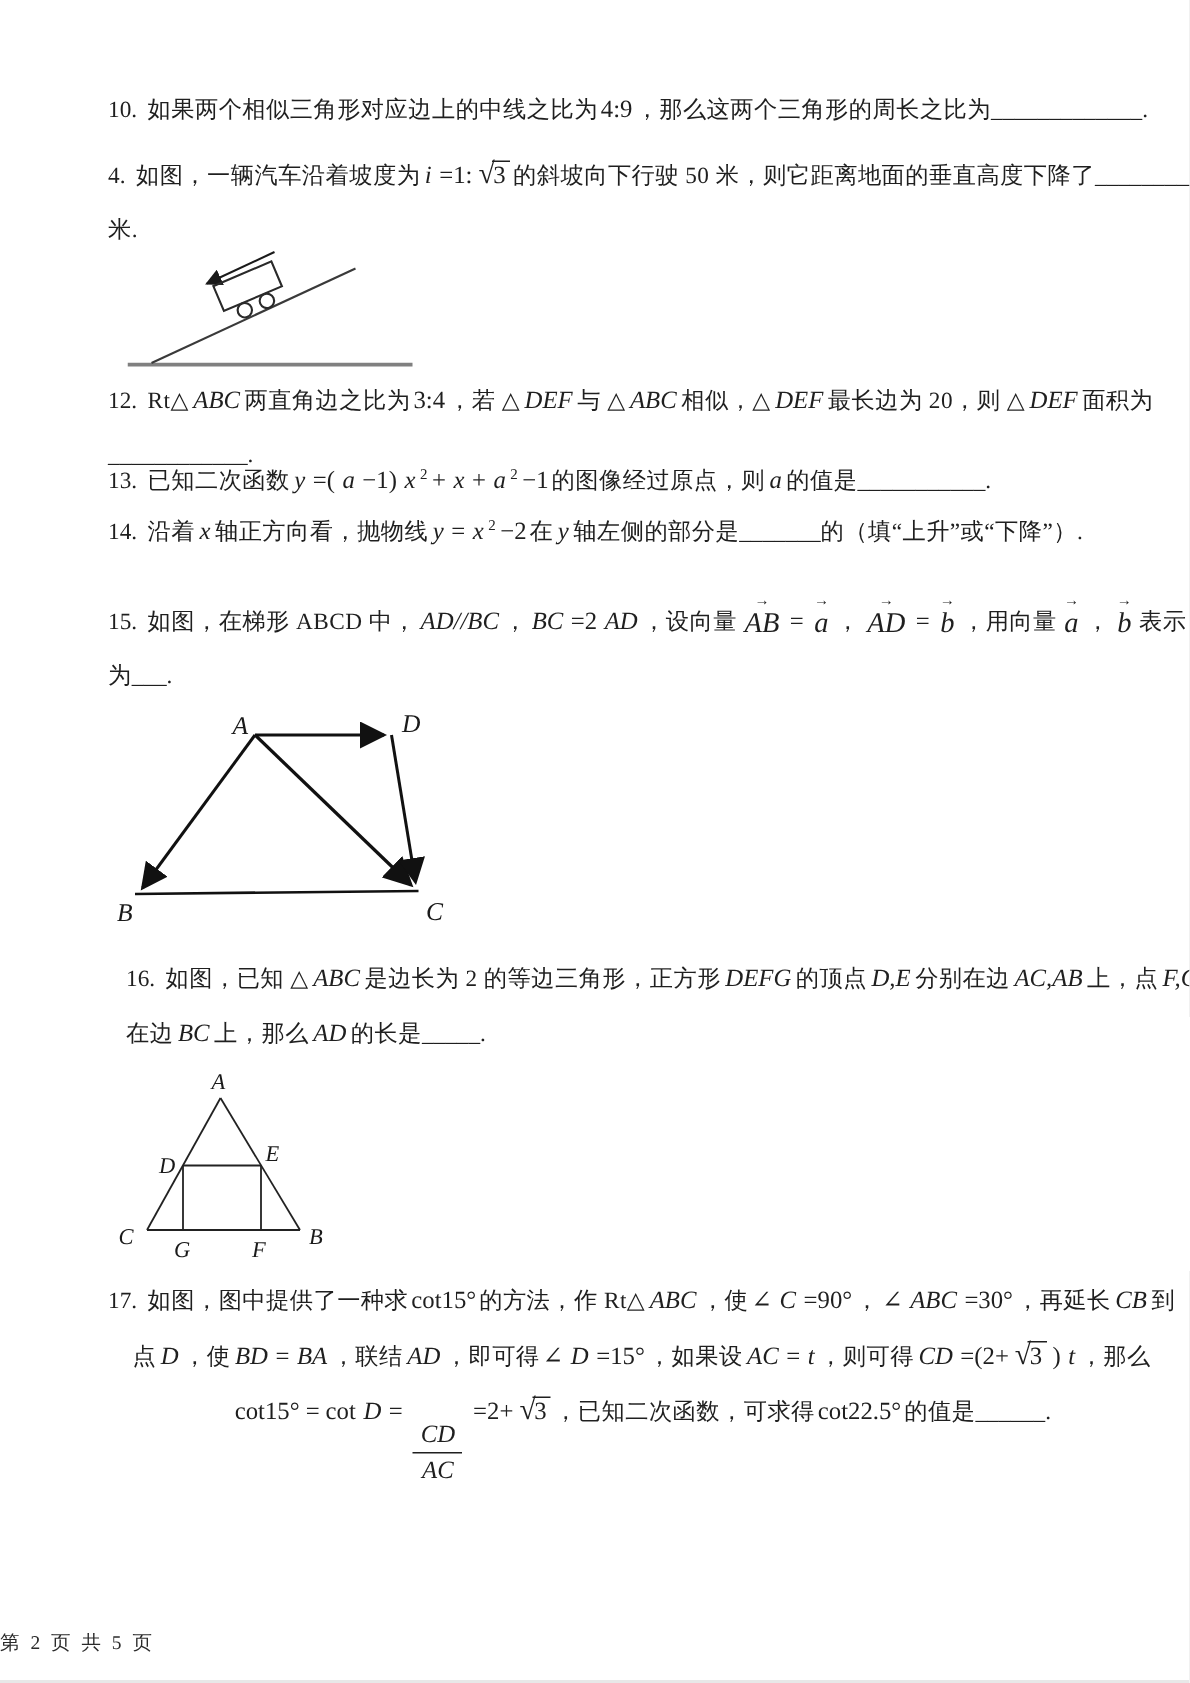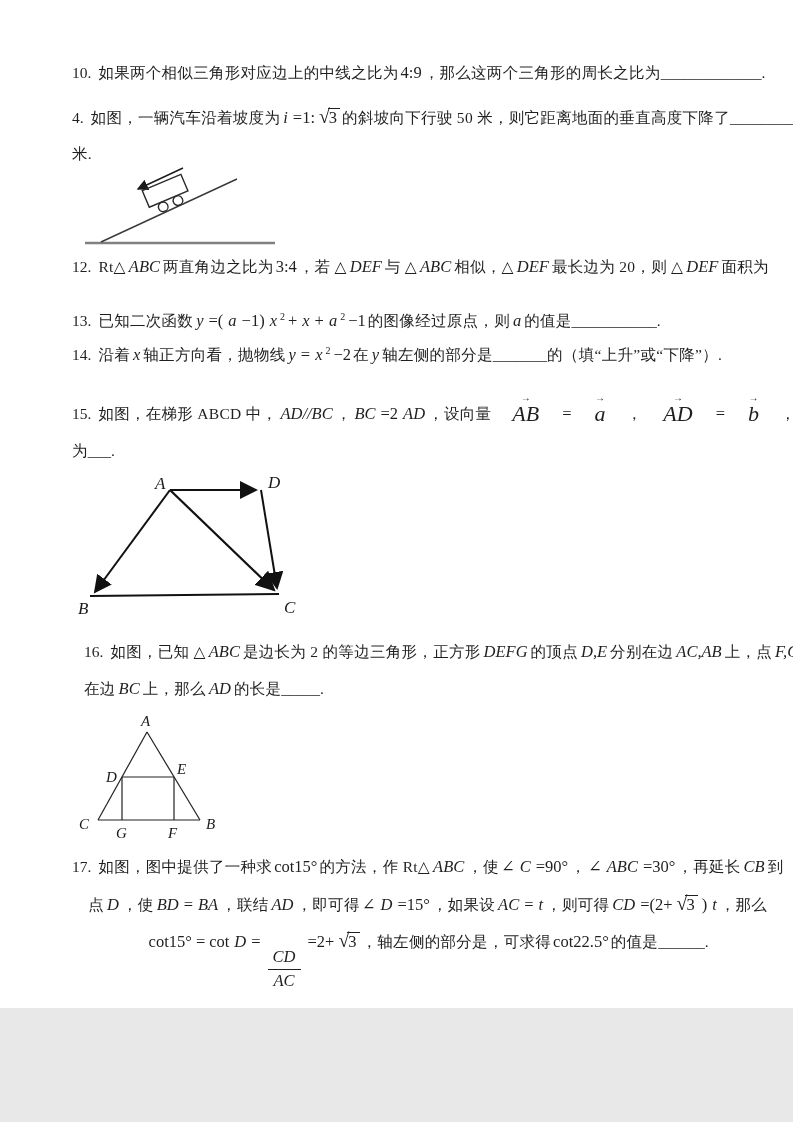--- a/index.html
+++ b/index.html
@@ -1,18 +1,18 @@
 <!DOCTYPE html>
 <html><head>
 <meta charset="utf-8">
 <style>
   html,body{margin:0;padding:0;background:#e8e8e8;}
   .page{
     position:relative;
-    width:793px;height:1008px;
+    width:793px;height:1120px;
     margin:0 auto;
     background:#ffffff;
     font-family:"Liberation Serif","DejaVu Serif",serif;
     color:#1f1f1f;
     overflow:hidden;
   }
   .question{
     position:absolute;
     left:72px;
     font-size:15.5px;
@@ -22,23 +22,23 @@
     line-height:37px;
     white-space:nowrap;
   }
   .qnum{margin-right:7px;}
   .seg-t{letter-spacing:0.3px;}
   .seg-blank{letter-spacing:0;}
   .seg-m{font-style:italic;font-size:16.5px;margin:0 3px;}
   .seg-mn{font-size:16.5px;margin:0 2px;}
   .seg-sup{font-size:10px;vertical-align:6px;margin-right:1px;}
   .vec{
-    font-style:italic;font-size:22px;
+    font-style:italic;font-size:19px;
     position:relative;display:inline-block;
-    margin:0 20px;padding:0 1px;
+    margin:0 4px;padding:0 1px;
     line-height:1;vertical-align:-2px;
   }
   .vec::after{
     content:"\2192";
     position:absolute;left:0;right:0;top:-10px;
     font-size:10px;font-style:normal;
     text-align:center;line-height:1;
   }
   .sqrt{white-space:nowrap;font-size:16.5px;margin:0 2px;}
   .rsign{font-size:1.2em;}
@@ -99,20 +99,21 @@
     </g>
     <g transform="translate(84,38) rotate(-23)">
       <rect x="-21" y="-19" width="42" height="18" fill="none" stroke="#2a2a2a" stroke-width="1.4"></rect>
       <circle cx="-8" cy="4" r="4.8" fill="none" stroke="#2a2a2a" stroke-width="1.4"></circle>
       <circle cx="8" cy="4" r="4.8" fill="none" stroke="#2a2a2a" stroke-width="1.4"></circle>
     </g>
   </svg>
 
   <div class="question" style="top:248px;">
       <div class="qline"><span class="qnum">12.</span><span class="seg-t">Rt△</span><span class="seg-m">ABC</span><span class="seg-t">两直角边之比为</span><span class="seg-mn">3:4</span><span class="seg-t">，若 △</span><span class="seg-m">DEF</span><span class="seg-t">与 △</span><span class="seg-m">ABC</span><span class="seg-t">相似，△</span><span class="seg-m">DEF</span><span class="seg-t">最长边为 20，则 △</span><span class="seg-m">DEF</span><span class="seg-t">面积为</span></div>
+      <div class="qline"><span class="seg-blank">____________</span><span class="seg-t">.</span></div>
     </div>
 
   <div class="question" style="top:298px;">
       <div class="qline"><span class="qnum">13.</span><span class="seg-t">已知二次函数</span><span class="seg-m">y</span><span class="seg-mn">=(</span><span class="seg-m">a</span><span class="seg-mn">−1)</span><span class="seg-m">x</span><sup class="seg-sup">2</sup><span class="seg-mn">+</span><span class="seg-m">x</span><span class="seg-mn">+</span><span class="seg-m">a</span><sup class="seg-sup">2</sup><span class="seg-mn">−1</span><span class="seg-t">的图像经过原点，则</span><span class="seg-m">a</span><span class="seg-t">的值是</span><span class="seg-blank">___________</span><span class="seg-t">.</span></div>
     </div>
 
   <div class="question" style="top:332px;">
       <div class="qline"><span class="qnum">14.</span><span class="seg-t">沿着</span><span class="seg-m">x</span><span class="seg-t">轴正方向看，抛物线</span><span class="seg-m">y</span><span class="seg-mn">=</span><span class="seg-m">x</span><sup class="seg-sup">2</sup><span class="seg-mn">−2</span><span class="seg-t">在</span><span class="seg-m">y</span><span class="seg-t">轴左侧的部分是</span><span class="seg-blank">_______</span><span class="seg-t">的（填“上升”或“下降”）.</span></div>
     </div>
 
@@ -164,18 +165,18 @@
     <text x="98" y="126" font-size="15">F</text>
     <text x="136" y="117" font-size="15">B</text>
   </svg>
 
   <div class="question" style="top:848px;text-align:center;">
       <div class="qline"><span class="qnum">17.</span><span class="seg-t">如图，图中提供了一种求</span><span class="seg-mn">cot15°</span><span class="seg-t">的方法，作 Rt△</span><span class="seg-m">ABC</span><span class="seg-t">，使</span><span class="seg-mn">∠</span><span class="seg-m">C</span><span class="seg-mn">=90°</span><span class="seg-t">，</span><span class="seg-mn">∠</span><span class="seg-m">ABC</span><span class="seg-mn">=30°</span><span class="seg-t">，再延长</span><span class="seg-m">CB</span><span class="seg-t">到</span></div>
       <div class="qline"><span class="seg-t">点</span><span class="seg-m">D</span><span class="seg-t">，使</span><span class="seg-m">BD</span><span class="seg-mn">=</span><span class="seg-m">BA</span><span class="seg-t">，联结</span><span class="seg-m">AD</span><span class="seg-t">，即可得</span><span class="seg-mn">∠</span><span class="seg-m">D</span><span class="seg-mn">=15°</span><span class="seg-t">，如果设</span><span class="seg-m">AC</span><span class="seg-mn">=</span><span class="seg-m">t</span><span class="seg-t">，则可得</span><span class="seg-m">CD</span><span class="seg-mn">=(2+</span><span class="sqrt"><span class="rsign">√</span><span class="rad">3</span></span><span class="seg-mn">)</span><span class="seg-m">t</span><span class="seg-t">，那么</span></div>
       <div class="qline"><span class="seg-mn">cot15°</span><span class="seg-mn">=</span><span class="seg-mn">cot</span><span class="seg-m">D</span><span class="seg-mn">=</span><span class="frac">
           <span class="fnum">CD</span>
           <span class="fden">AC</span>
-        </span><span class="seg-mn">=2+</span><span class="sqrt"><span class="rsign">√</span><span class="rad">3</span></span><span class="seg-t">，轴左侧的部分是，可求得</span><span class="seg-mn">cot22.5°</span><span class="seg-t">的值是</span><span class="seg-blank">______</span><span class="seg-t">.</span></div>
+        </span><span class="seg-mn">=2+</span><span class="sqrt"><span class="rsign">√</span><span class="rad">3</span></span><span class="seg-t">，已知二次函数，可求得</span><span class="seg-mn">cot22.5°</span><span class="seg-t">的值是</span><span class="seg-blank">______</span><span class="seg-t">.</span></div>
     </div>
 
   <div class="footer">第 2 页 共 5 页</div>
 
 </div>
 
 </body></html>

